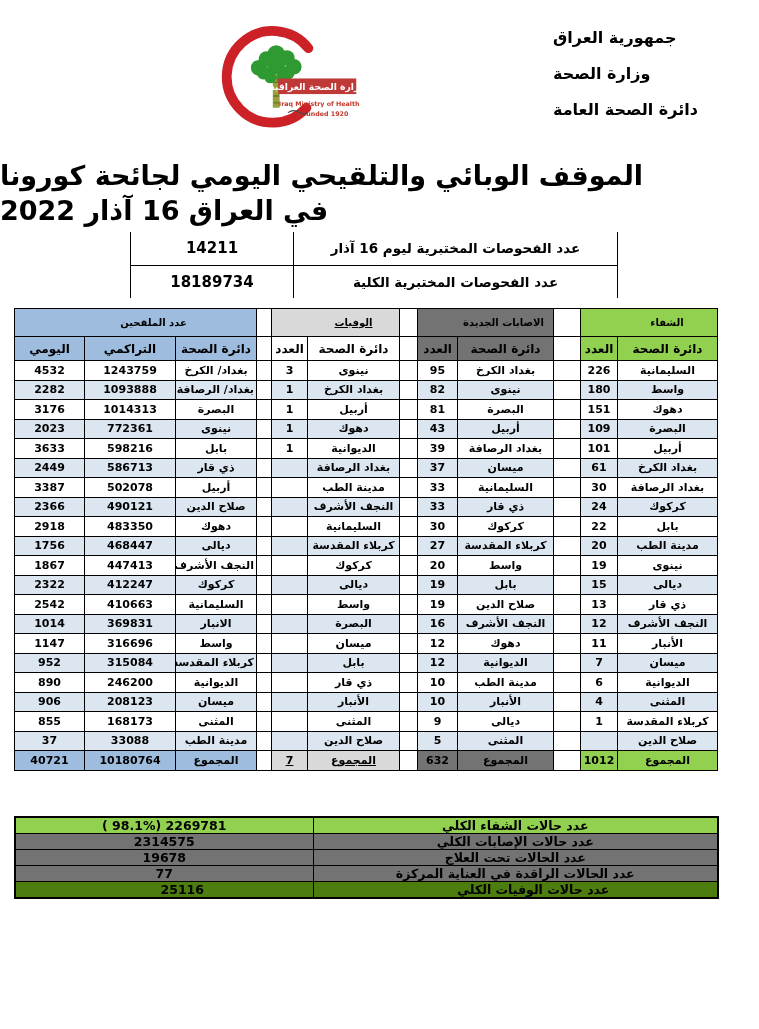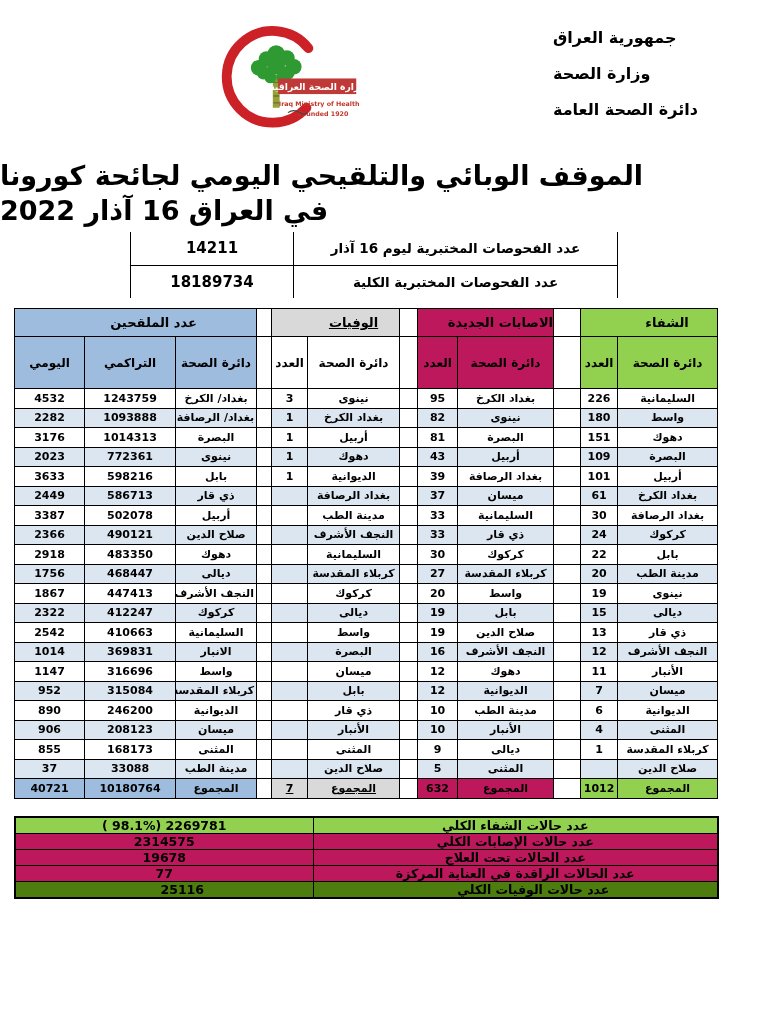--- a/index.html
+++ b/index.html
@@ -22,29 +22,29 @@
   table { border-collapse:collapse; table-layout:fixed; }
   td,th { vertical-align:middle; text-align:center; font-weight:bold; overflow:hidden; white-space:nowrap; }
   
   .tests { position:absolute; left:130px; top:232px; width:487px; direction:rtl; }
   .tests td { border-left:1px solid #000; border-right:1px solid #000; height:33px; font-size:13.5px; }
   .tests tr:first-child td { border-bottom:1px solid #000; }
   .tests td.t-val { font-size:15px; }
   
   .main { position:absolute; left:14px; top:308px; width:703px; direction:rtl; }
   .main th, .main td { border:1px solid #000; }
-  .main thead tr.sec-row th { height:28px; font-size:13px;padding-left:36px; }
-  .main thead tr.sub-row th { height:52px; font-size:12px; }
+  .main thead tr.sec-row th { height:28px; font-size:10px;padding-left:36px; }
+  .main thead tr.sub-row th { height:24px; font-size:12px; }
   .main tbody tr { height:19.5px; }
   .main tbody td { font-size:11px; padding:0 2px; }
   .main .total-row { height:20px; }
   tr.band td { background:#DCE6F1; }
   .main td.gap, .main th.gap { background:#fff; }
   .bg-green { background:#92D050;margin-left:48px; }
-  .bg-pink  { background:#be185d; }
+  .bg-pink  { background:#737373; }
   .bg-gray  { background:#D9D9D9;text-decoration:underline; }
   .bg-blue  { background:#9DBCDE; }
   .bg-beige { background:#4d7c0f;padding-left:36px; }
   
   .summary { position:absolute; left:14px; top:816px; width:703px; direction:rtl; border:2px solid #000; }
   .summary td { border:1px solid #000; height:14px; font-size:12.5px; }
   .summary td.s-value { direction:ltr; }
 </style>
 </head>
 <body>

